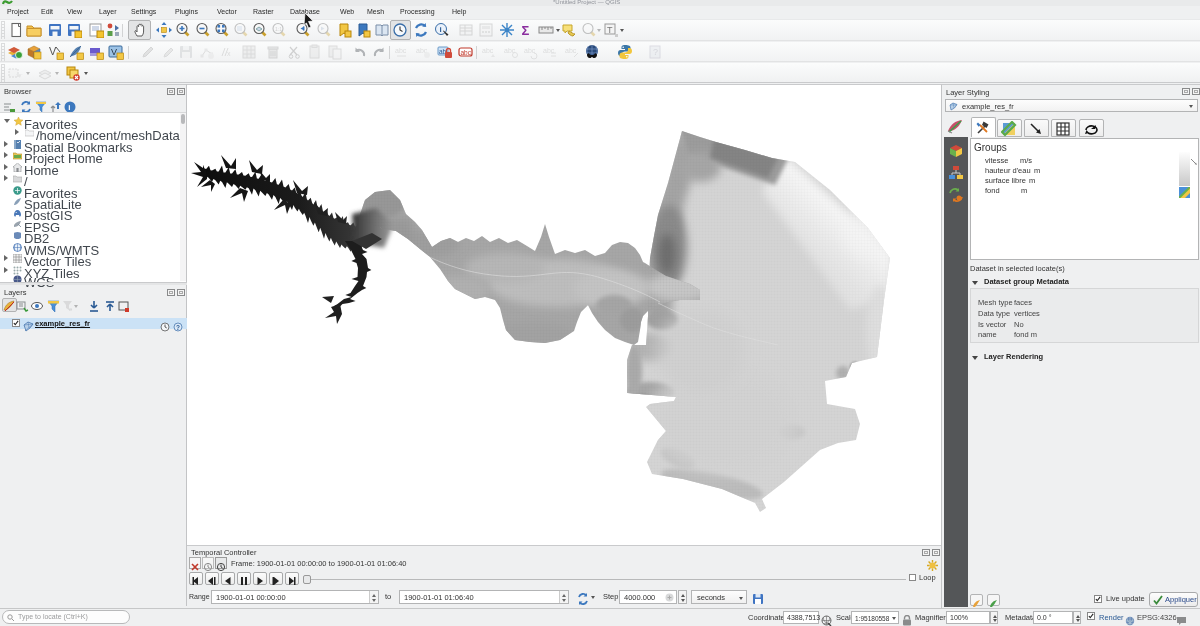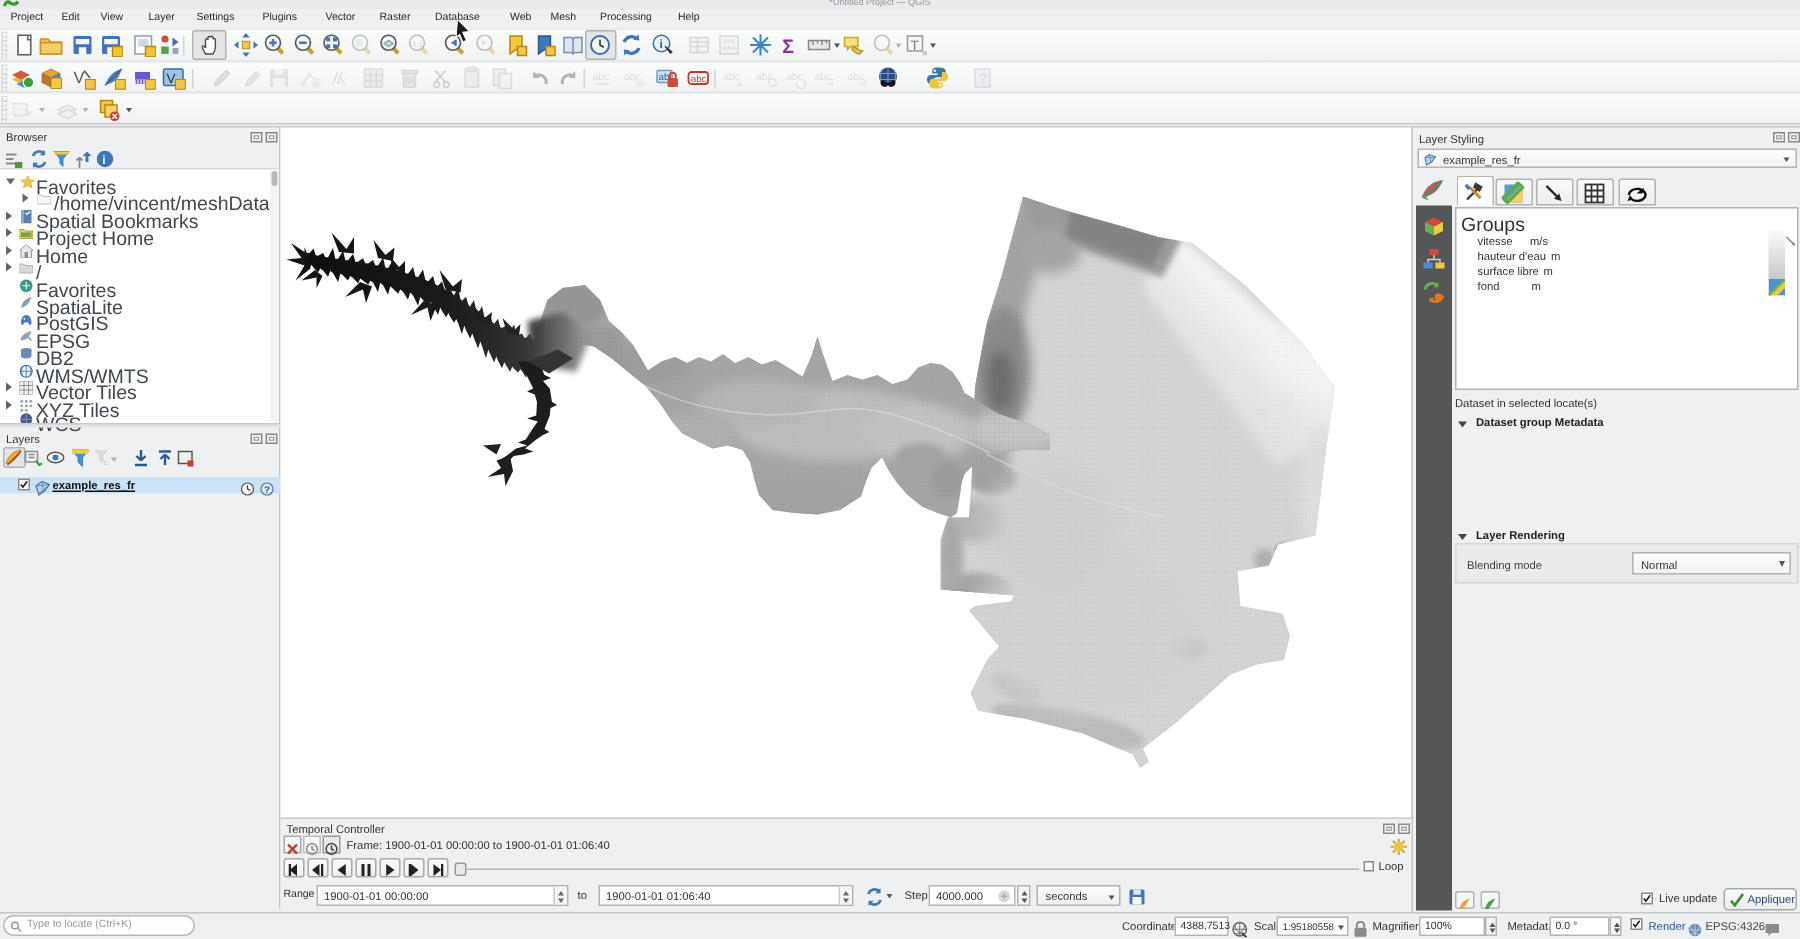--- a/index.html
+++ b/index.html
@@ -796,21 +796,21 @@
           <path d="M5 15v-3.5h3.5z" fill="#e07820"></path>
           <circle cx="11" cy="11" r="2.5" fill="#e07820"></circle>
         </svg></div>
       <div class="abs" style="left:28px;top:509px;width:13px;height:12px;border:1px solid #b3b4b5;background:#f6f6f6;border-radius:2px"><svg width="11" height="10" viewBox="0 0 11 10">
           <path d="M2 8C3 4 5 2 9 1 7 4 6 6 4 8z" fill="#e8a23a"></path>
         </svg></div>
       <div class="abs" style="left:45px;top:509px;width:13px;height:12px;border:1px solid #b3b4b5;background:#f6f6f6;border-radius:2px"><svg width="11" height="10" viewBox="0 0 11 10">
           <path d="M2 8C3 4 5 2 9 1 7 4 6 6 4 8z" fill="#4aa04a"></path>
         </svg></div>
       <div class="abs" style="left:28px;top:53px;width:229px;height:122px;background:#fff;border:1px solid #b3b4b5">
-        <span class="abs" style="left:3px;top:3px;font-size:13px;color:#333">Groups</span>
+        <span class="abs" style="left:3px;top:3px;font-size:10px;color:#333">Groups</span>
         <span class="abs" style="left:14px;top:17px;font-size:7.5px;color:#333">vitesse</span>
         <span class="abs" style="left:14px;top:27px;font-size:7.5px;color:#333">hauteur d'eau</span>
         <span class="abs" style="left:14px;top:37px;font-size:7.5px;color:#333">surface libre</span>
         <span class="abs" style="left:14px;top:47px;font-size:7.5px;color:#333">fond</span>
         <span class="abs" style="left:49px;top:17px;font-size:7.5px;color:#333">m/s</span>
         <span class="abs" style="left:63px;top:27px;font-size:7.5px;color:#333">m</span>
         <span class="abs" style="left:58px;top:37px;font-size:7.5px;color:#333">m</span>
         <span class="abs" style="left:50px;top:47px;font-size:7.5px;color:#333">m</span>
         <div class="abs" style="left:208px;top:13px;width:11px;height:34px;background:linear-gradient(#fdfdfd,#c8c8c8)"></div>
         <div class="abs" style="left:219px;top:14px"><svg width="9" height="9" viewBox="0 0 9 9">
@@ -819,29 +819,32 @@
           </svg></div>
         <div class="abs" style="left:208px;top:45px"><svg width="11" height="11" viewBox="0 0 11 11">
             <rect width="11" height="11" fill="#4a90d9"></rect>
             <path d="M0 11L11 0v6l-5 5z" fill="#f2c744"></path>
             <path d="M0 11L11 0" stroke="#6ab04c" stroke-width="2"></path>
           </svg></div>
       </div>
       <span class="abs" style="left:28px;top:179px;font-size:7.5px;color:#333">Dataset in selected locate(s)</span>
       <div class="tarrow" style="left:30px;top:196px;border-top:4px solid #444;border-left:3.5px solid transparent;border-right:3.5px solid transparent"></div>
       <span class="abs" style="left:42px;top:192px;font-size:7.5px;font-weight:bold;color:#222">Dataset group Metadata</span>
+      <div class="abs" style="left:28px;top:203px;width:229px;height:55px;background:#eaebec;border:1px solid #d5d6d7">
+        <span class="abs" style="left:7px;top:9px;font-size:7.5px;color:#444">Mesh type</span>
+        <span class="abs" style="left:43px;top:9px;font-size:7.5px;color:#444">faces</span>
+        <span class="abs" style="left:7px;top:20px;font-size:7.5px;color:#444">Data type</span>
+        <span class="abs" style="left:43px;top:20px;font-size:7.5px;color:#444">vertices</span>
+        <span class="abs" style="left:7px;top:31px;font-size:7.5px;color:#444">Is vector</span>
+        <span class="abs" style="left:43px;top:31px;font-size:7.5px;color:#444">No</span>
+        <span class="abs" style="left:7px;top:41px;font-size:7.5px;color:#444">name</span>
+        <span class="abs" style="left:43px;top:41px;font-size:7.5px;color:#444">fond m</span>
+      </div>
       <div class="tarrow" style="left:30px;top:271px;border-top:4px solid #444;border-left:3.5px solid transparent;border-right:3.5px solid transparent"></div>
       <span class="abs" style="left:42px;top:267px;font-size:7.5px;font-weight:bold;color:#222">Layer Rendering</span>
-      <div class="abs" style="left:28px;top:277px;width:229px;height:27px;background:#eaebec;border:1px solid #d5d6d7">
-        <span class="abs" style="left:7px;top:9px;font-size:7.5px;color:#444">Blending mode</span>
-        <div class="inbox" style="left:117px;top:5px;width:106px;height:15px;background:linear-gradient(#fdfdfd,#f2f2f2)">
-          <span style="position:absolute;left:5px;top:3px">Normal</span>
-          <span style="position:absolute;right:3px;top:2px;color:#555;font-size:8px">▾</span>
-        </div>
-      </div>
       <div class="abs" style="left:152px;top:510px;width:8px;height:8px;background:#fff;border:1px solid #888">
         <svg style="position:absolute;left:0;top:0" width="6" height="6" viewBox="0 0 7 7">
           <path d="M1 3.5l1.6 2L6 1" fill="none" stroke="#222" stroke-width="1.3"></path>
         </svg>
       </div>
       <span class="abs" style="left:164px;top:509px;font-size:7.5px;color:#333">Live update</span>
       <div class="abs" style="left:207px;top:507px;width:49px;height:15px;border:1px solid #a8a9aa;border-radius:3px;background:linear-gradient(#fdfdfd,#ececec)">
         <svg style="position:absolute;left:3px;top:2px" width="10" height="10" viewBox="0 0 10 10">
           <path d="M1 5.5l2.5 3L9 1" fill="none" stroke="#3a8a3a" stroke-width="1.8"></path>
         </svg>

